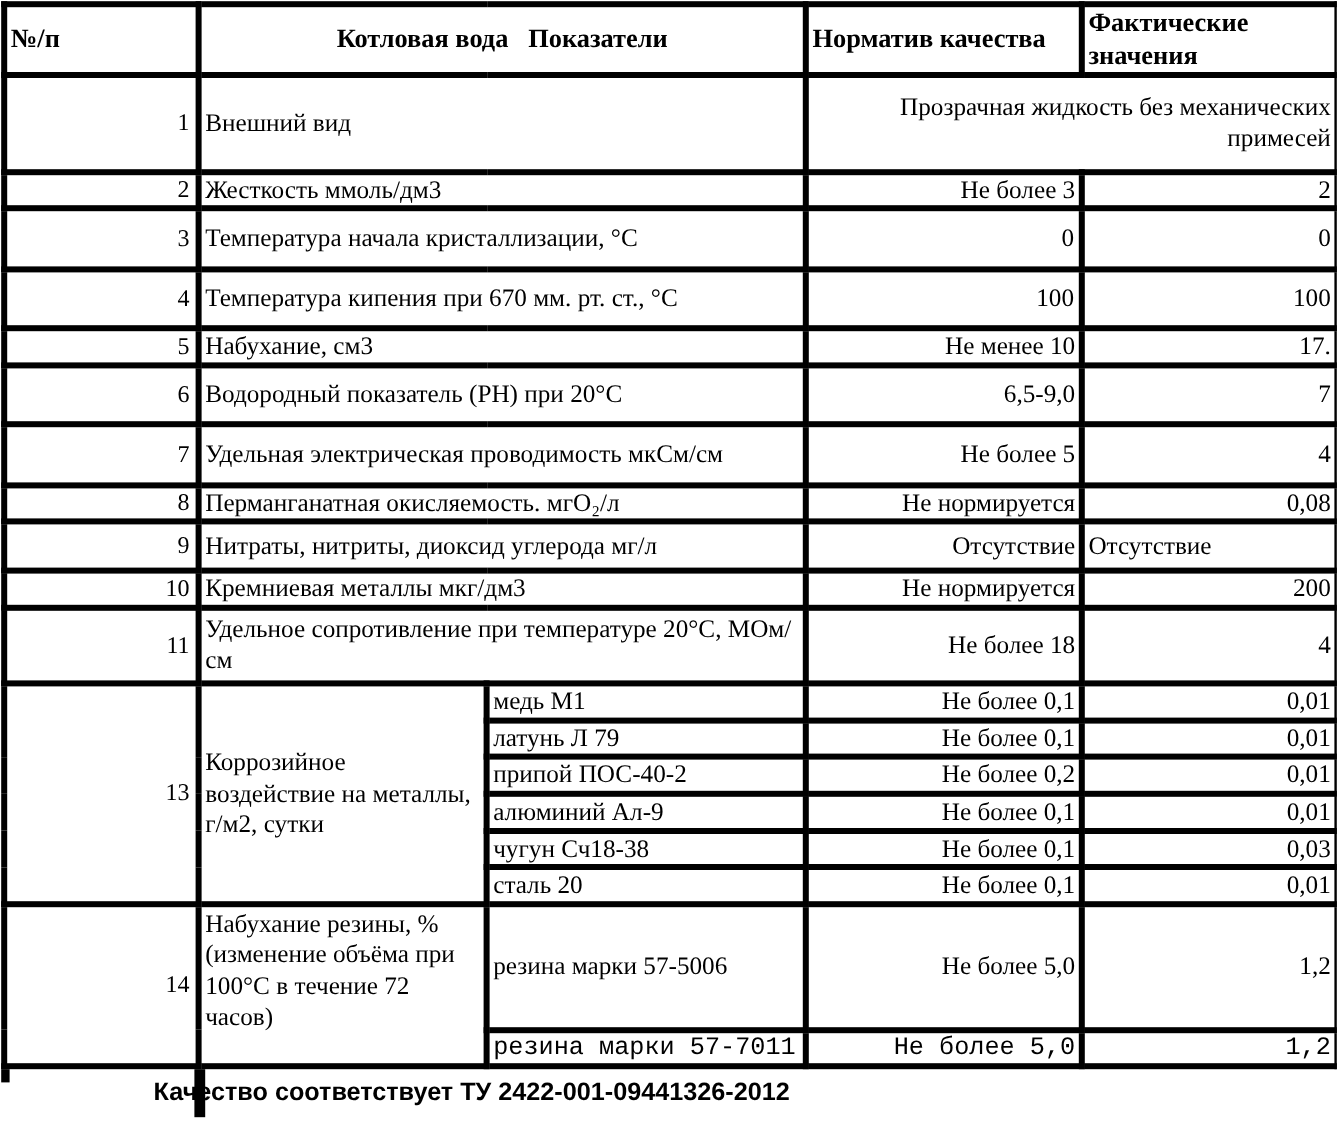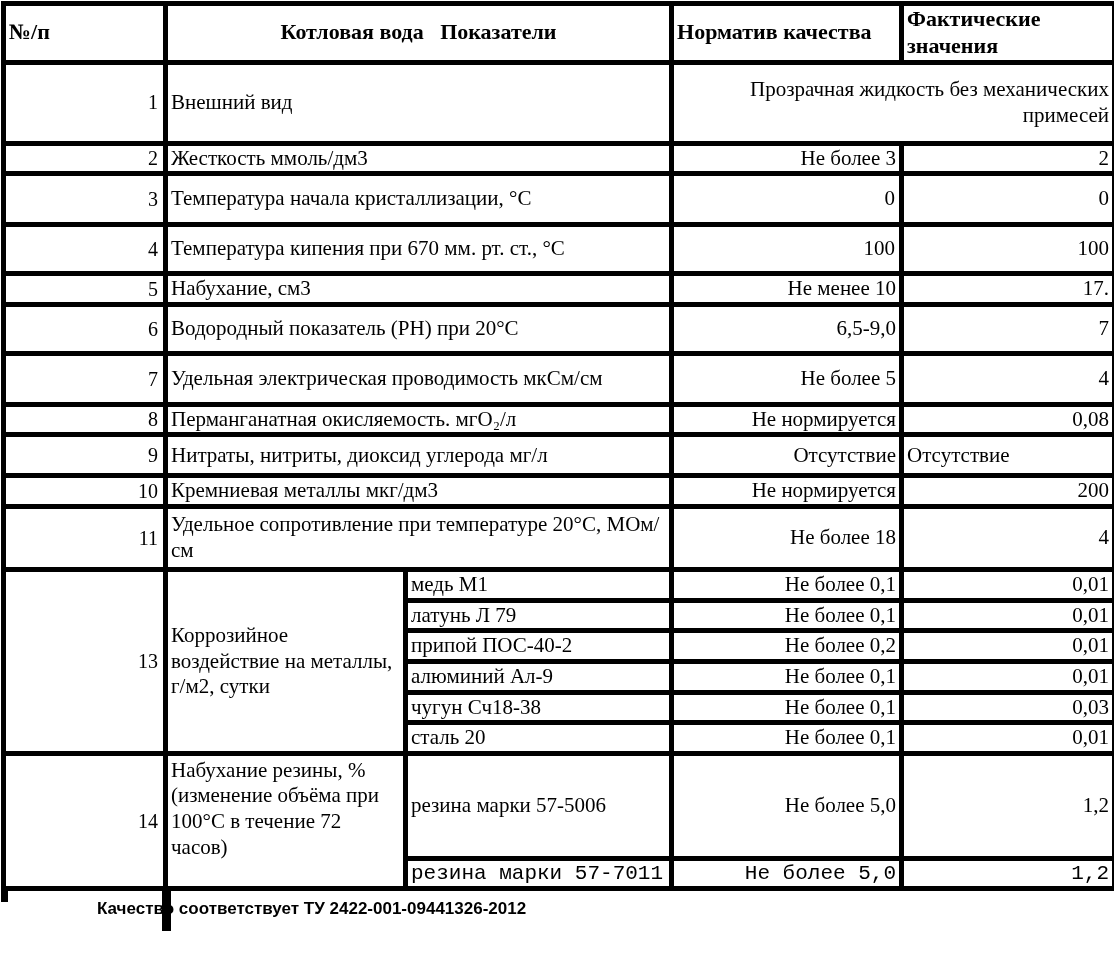--- a/index.html
+++ b/index.html
@@ -81,25 +81,25 @@
   .stub-divider {
     position: absolute;
     left: 161px;
     top: 0;
     width: 9px;
     height: 40px;
     background: #000000;
   }
   .footer-note {
     position: absolute;
-    left: 96px;
+    left: 127px;
     top: 8px;
     font-family: "Liberation Sans", sans-serif;
     font-weight: bold;
-    font-size: 17px;
+    font-size: 21px;
     white-space: nowrap;
   }
 </style>
 </head>
 <body>
 
 <div class="sheet">
   <table class="main">
     <colgroup>
       <col style="width:162px">

